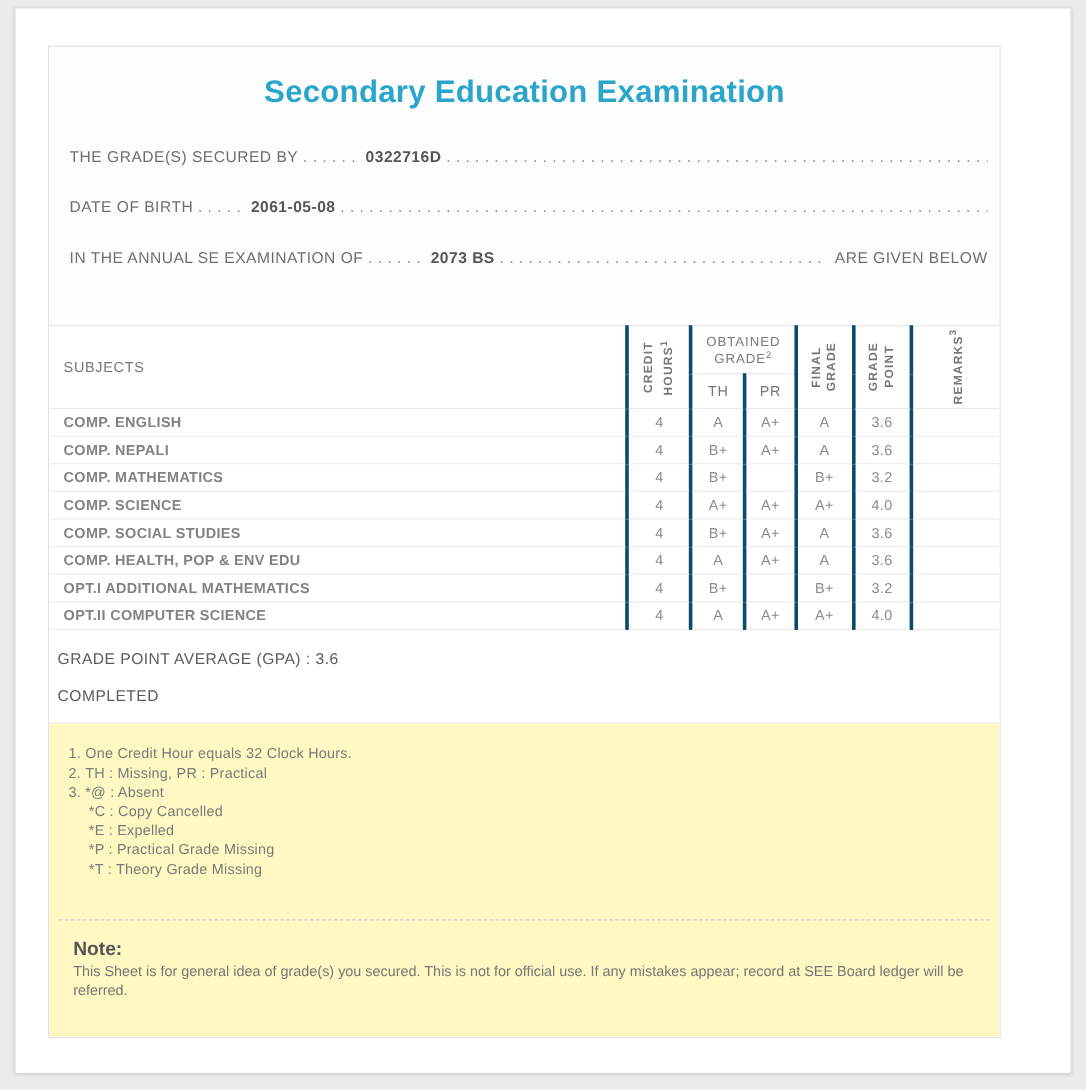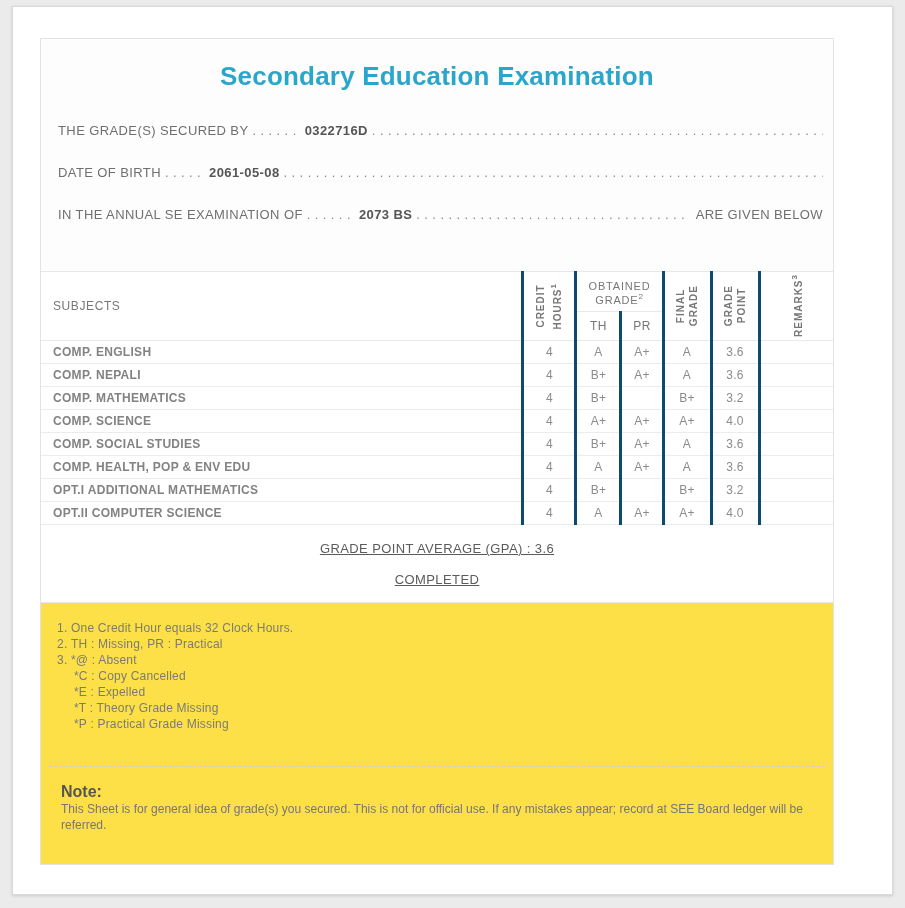--- a/index.html
+++ b/index.html
@@ -67,25 +67,25 @@
     font-size:11px; letter-spacing:0.8px; text-align:center;
     height:40px; padding:2px 6px 0;
   }
   tr.subhead th { height:29px; font-size:12px; letter-spacing:0.5px; text-align:center; }
   sup { font-size:8px; }
   tbody td {
     height:23px; font-size:12px; color:#8b8b8b; letter-spacing:0.3px;
     border-bottom:1px solid #ececec; text-align:center;
   }
   tbody td.c-subject { text-align:left; padding-left:12px; color:#828282;font-weight:bold; }
-  tfoot td { text-align:center; font-weight:bold; color:#5b5b5b; font-size:13px; letter-spacing:0.4px;text-decoration:underline; }
+  tfoot td { text-align:left; font-weight:bold; color:#5b5b5b; font-size:13px; letter-spacing:0.4px; }
   tfoot tr.gpa-row td { padding:16px 7px 2px; }
   tfoot tr.completed-row td { padding:14px 7px 15px; }
   
-  .lower { flex:1 1 auto; background:#fde047; }
+  .lower { flex:1 1 auto; background:#fef9c3; }
   ol.footnotes {
     margin:17px 0 0 0; padding-left:30px;
     font-size:12px; line-height:16px; color:#7a7a7a; letter-spacing:0.2px;
   }
   ol.footnotes li { list-style:decimal; }
   .subnote { margin-left:3px; }
   .divider { border-top:1px dashed #cfcfcf; margin:34px 8px 0; height:0; }
   .note { margin:17px 20px 0; }
   .note-label { font-size:16px; line-height:16px; font-weight:bold; color:#555; }
   .note-text { font-size:12px; line-height:16px; color:#767676; margin-top:1px; }
@@ -254,22 +254,22 @@
         <li>
           <span>One Credit Hour equals 32 Clock Hours.</span>
         </li>
         <li>
           <span>TH : Missing, PR : Practical</span>
         </li>
         <li>
           <span>*@ : Absent</span>
           <div class="subnote">*C : Copy Cancelled</div>
           <div class="subnote">*E : Expelled</div>
+          <div class="subnote">*P : Practical Grade Missing</div>
           <div class="subnote">*T : Theory Grade Missing</div>
-          <div class="subnote">*P : Practical Grade Missing</div>
         </li>
       </ol>
 
       <div class="divider"></div>
 
       <div class="note">
         <div class="note-label">Note:</div>
         <div class="note-text">This Sheet is for general idea of grade(s) you secured. This is not for official use. If any mistakes appear; record at SEE Board ledger will be referred.</div>
       </div>
     </div>

